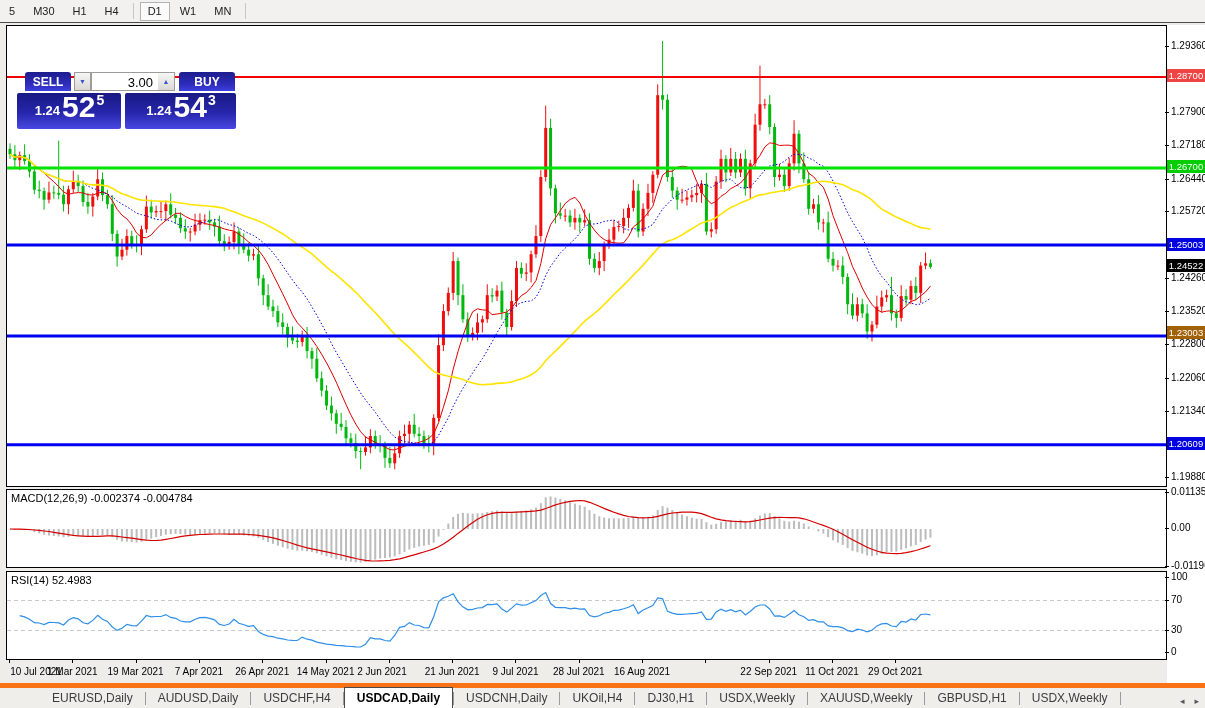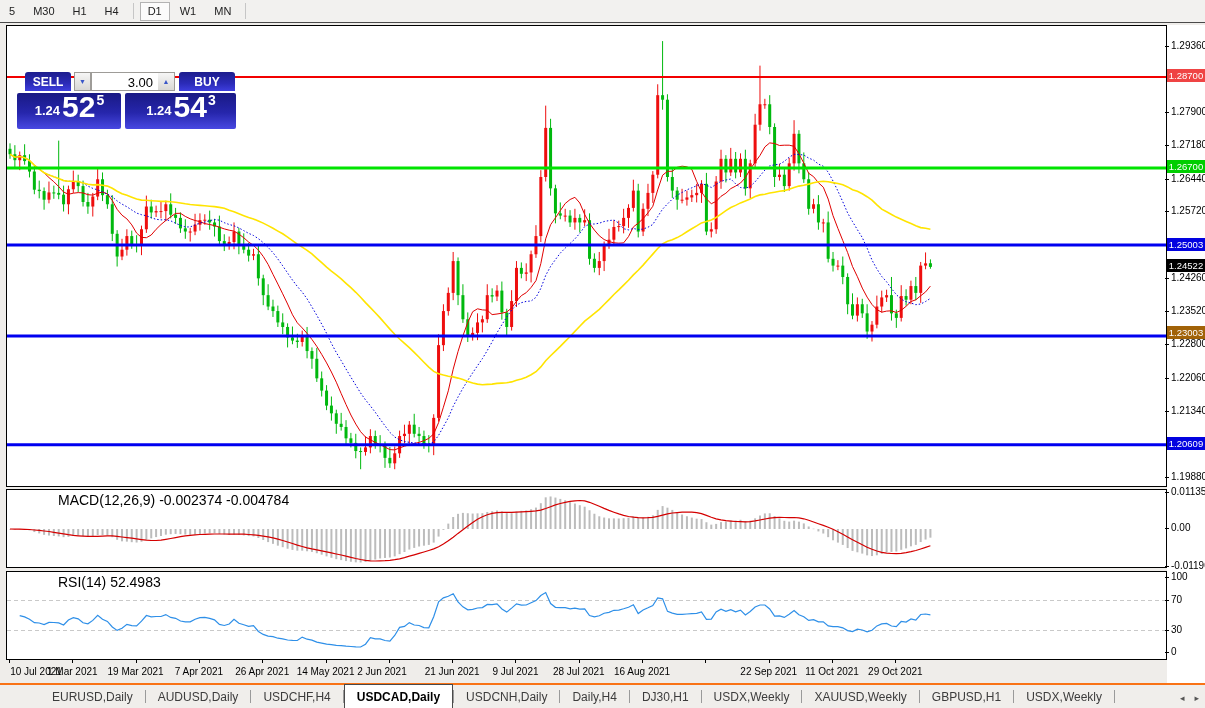--- a/index.html
+++ b/index.html
@@ -19,22 +19,22 @@
   
   .panel { position:absolute; background:#fff; border:1px solid #000; }
   .main-panel { left:6;  left:6px;  top:25px; width:1161px; height:462px; }
   .macd-panel { left:6px; top:489px; width:1161px; height:79px; }
   .rsi-panel  { left:6px; top:571px; width:1161px; height:89px; }
   .panel svg { position:absolute; left:0; top:0; }
 
   .quote-line { position:absolute; left:7px; top:4px; font-size:12px; color:#000;
                 white-space:nowrap; z-index:5; }
   .quote-line .arr { font-size:9px; margin-right:3px; }
-  .ind-label { position:absolute; left:4px; top:2px; font-size:14px; color:#000;
-               white-space:nowrap; z-index:5;margin-left:47px; }
+  .ind-label { position:absolute; left:4px; top:2px; font-size:11px; color:#000;
+               white-space:nowrap; z-index:5; }
 
   
   .trade-panel { position:absolute; left:10px; top:45px; width:219px; height:58px; z-index:10; }
   .tp-btn { position:absolute; top:1px; height:19px; color:#fff; font-size:12px; font-weight:bold;
             display:flex; align-items:center; justify-content:center;
             background:linear-gradient(180deg,#1d1d8d 0%,#2b2bb8 60%,#3e3ede 100%);
             border-radius:3px 3px 0 0; cursor:pointer; }
   .tp-sell { left:8px;  width:46px; }
   .tp-buy  { left:162px; width:56px; }
   .tp-spin { position:absolute; top:1px; width:17px; height:19px; background:linear-gradient(180deg,#f6f6f6,#d9d8d5);
@@ -64,21 +64,21 @@
 
   
   .date-row { position:absolute; left:6px; top:660px; width:1161px; height:23px;
               background:#efedea; overflow:hidden; }
   .date-label { position:absolute; top:6px; font-size:10px; color:#000; white-space:nowrap;
                 transform:translateX(-50%); }
   .date-tick { position:absolute; top:0; width:1px; height:3px; background:#000; }
 
   
   .tabbar { position:absolute; left:0; top:683px; width:1205px; height:25px;
-            background:#f0eeeb; border-top:2px solid #f97316;
+            background:#f0eeeb; border-top:5px solid #f97316;
             display:flex; align-items:stretch; padding-left:40px; }
   .tab { display:flex; align-items:center; padding:0 12px; font-size:12px; color:#3c3c3c;
          cursor:pointer; white-space:nowrap; }
   .tab.active { background:#fff; border:1px solid #4a4a4a; border-bottom:none; margin-top:-1px;
                 font-weight:bold; color:#000; }
   .tab-sep { width:1px; height:13px; background:#9a9a9a; align-self:center; }
   .tab-arrows { position:absolute; right:6px; top:0; height:25px; display:flex; align-items:center;
                 gap:10px; font-size:9px; color:#555; }
   .tab-arrows span { cursor:pointer; }
 </style>
@@ -809,21 +809,21 @@
       <div class="tab">EURUSD,Daily</div>
       <div class="tab-sep"></div>
       <div class="tab">AUDUSD,Daily</div>
       <div class="tab-sep"></div>
       <div class="tab">USDCHF,H4</div>
       <div class="tab-sep"></div>
       <div class="tab active">USDCAD,Daily</div>
       <div class="tab-sep"></div>
       <div class="tab">USDCNH,Daily</div>
       <div class="tab-sep"></div>
-      <div class="tab">Daily,H4</div>
+      <div class="tab">UKOil,H4</div>
       <div class="tab-sep"></div>
       <div class="tab">DJ30,H1</div>
       <div class="tab-sep"></div>
       <div class="tab">USDX,Weekly</div>
       <div class="tab-sep"></div>
       <div class="tab">XAUUSD,Weekly</div>
       <div class="tab-sep"></div>
       <div class="tab">GBPUSD,H1</div>
       <div class="tab-sep"></div>
       <div class="tab">USDX,Weekly</div>

